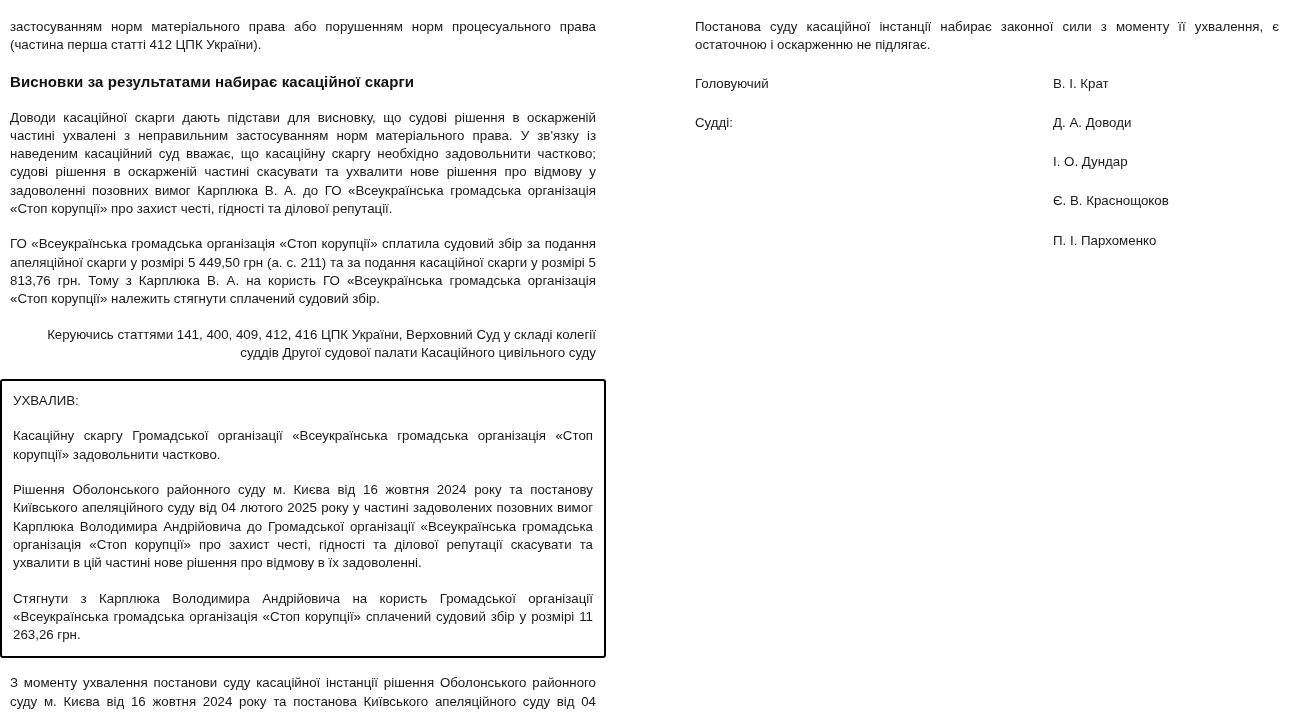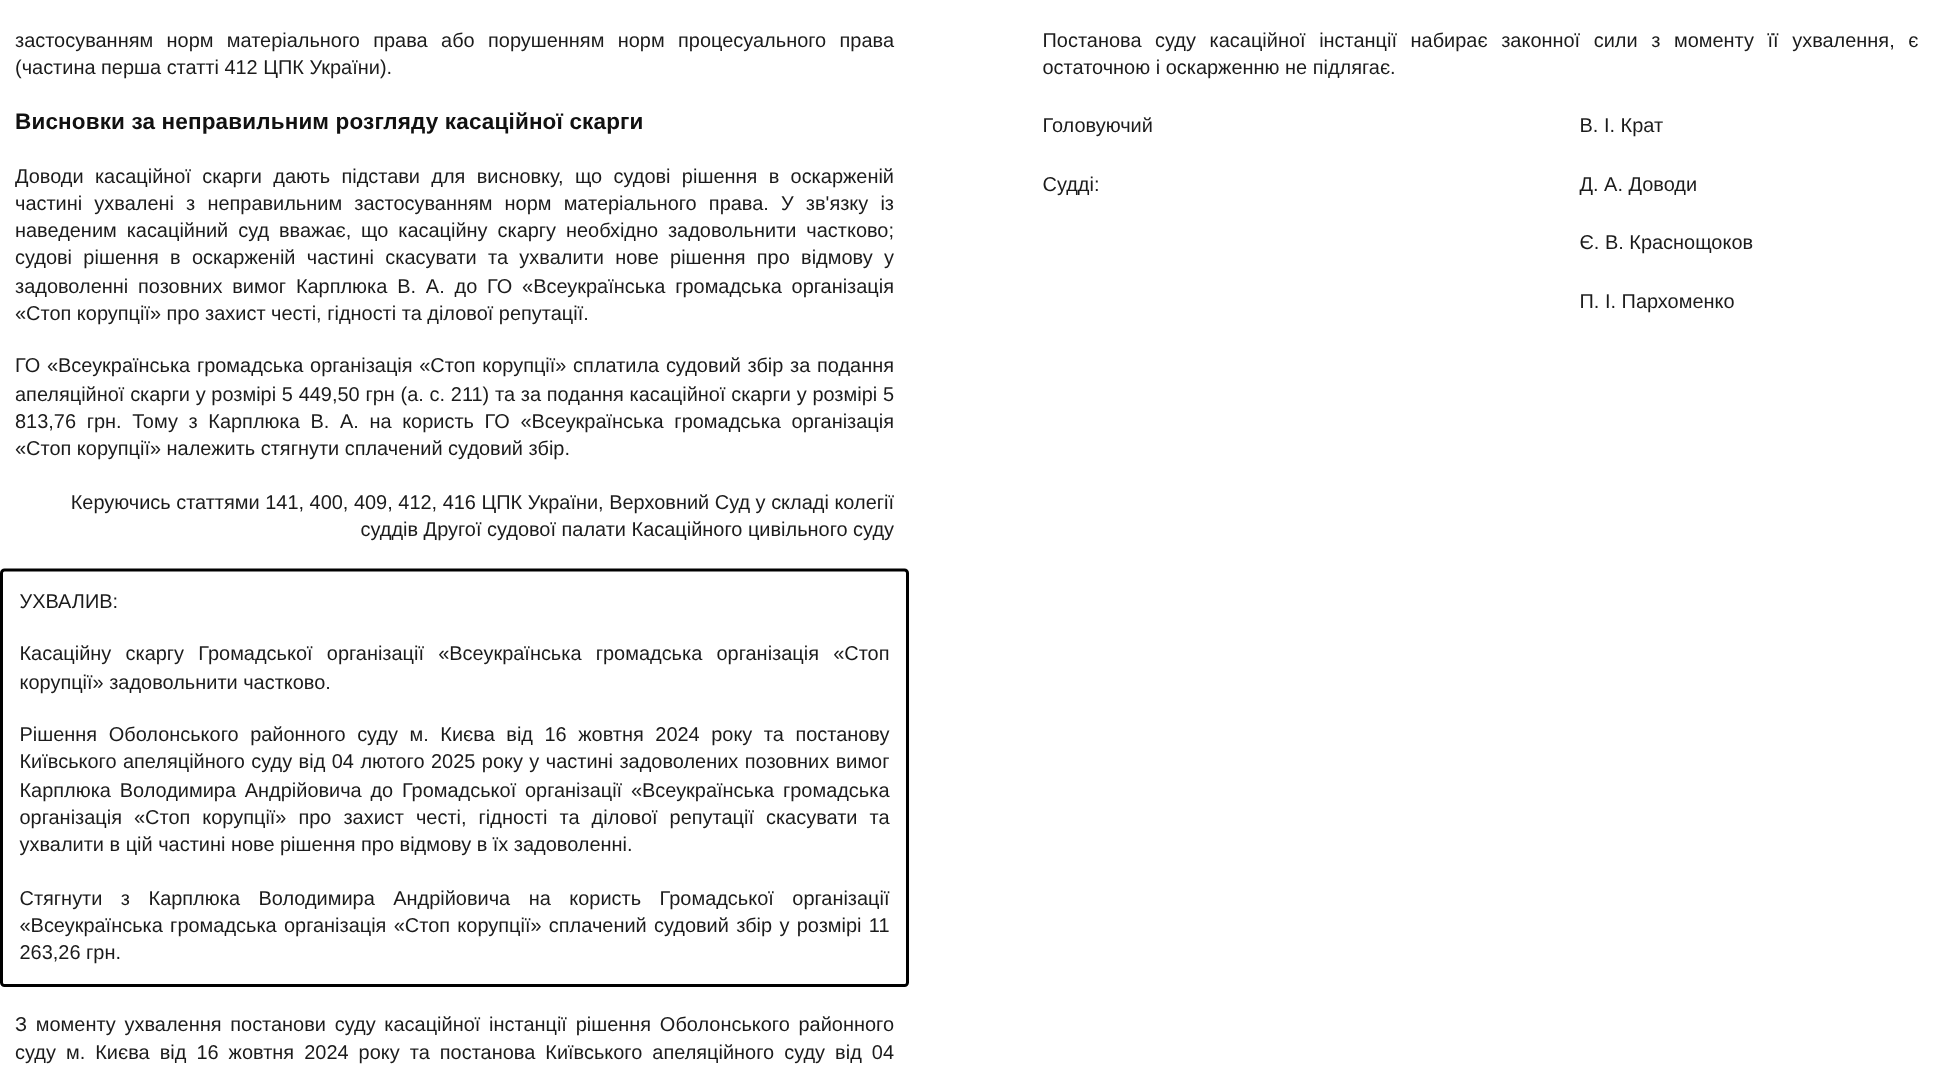--- a/index.html
+++ b/index.html
@@ -109,21 +109,21 @@
 </style>
 </head>
 <body>
 
 <div class="page">
 
   <div class="col-left">
 
     <p class="para">застосуванням норм матеріального права або порушенням норм процесуального права (частина перша статті 412 ЦПК України).</p>
 
-    <h2 class="heading">Висновки за неправильним розгляду касаційної скарги</h2>
+    <h2 class="heading">Висновки за результатами набирає касаційної скарги</h2>
 
     <p class="para">Доводи касаційної скарги дають підстави для висновку, що судові рішення в оскарженій частині ухвалені з неправильним застосуванням норм матеріального права. У зв'язку із наведеним касаційний суд вважає, що касаційну скаргу необхідно задовольнити частково; судові рішення в оскарженій частині скасувати та ухвалити нове рішення про відмову у задоволенні позовних вимог Карплюка В. А. до ГО «Всеукраїнська громадська організація «Стоп корупції» про захист честі, гідності та ділової репутації.</p>
 
     <p class="para">ГО «Всеукраїнська громадська організація «Стоп корупції» сплатила судовий збір за подання апеляційної скарги у розмірі 5 449,50 грн (а. с. 211) та за подання касаційної скарги у розмірі 5 813,76 грн. Тому з Карплюка В. А. на користь ГО «Всеукраїнська громадська організація «Стоп корупції» належить стягнути сплачений судовий збір.</p>
 
     <p class="para para-left">Керуючись статтями 141, 400, 409, 412, 416 ЦПК України, Верховний Суд у складі колегії суддів Другої судової палати Касаційного цивільного суду</p>
 
     <div class="highlight-box">
       <p class="decision-label">УХВАЛИВ:</p>
 
@@ -147,20 +147,24 @@
       <div class="sig-row">
         <span class="sig-role">Головуючий</span>
         <span class="sig-name">В. І. Крат</span>
       </div>
 
       <div class="sig-row">
         <span class="sig-role">Судді:</span>
         <span class="sig-name">Д. А. Доводи</span>
       </div>
 
+      <div class="sig-row">
+        <span class="sig-role"></span>
+        <span class="sig-name">І. О. Дундар</span>
+      </div>
 
       <div class="sig-row">
         <span class="sig-role"></span>
         <span class="sig-name">Є. В. Краснощоков</span>
       </div>
 
       <div class="sig-row">
         <span class="sig-role"></span>
         <span class="sig-name">П. І. Пархоменко</span>
       </div>

